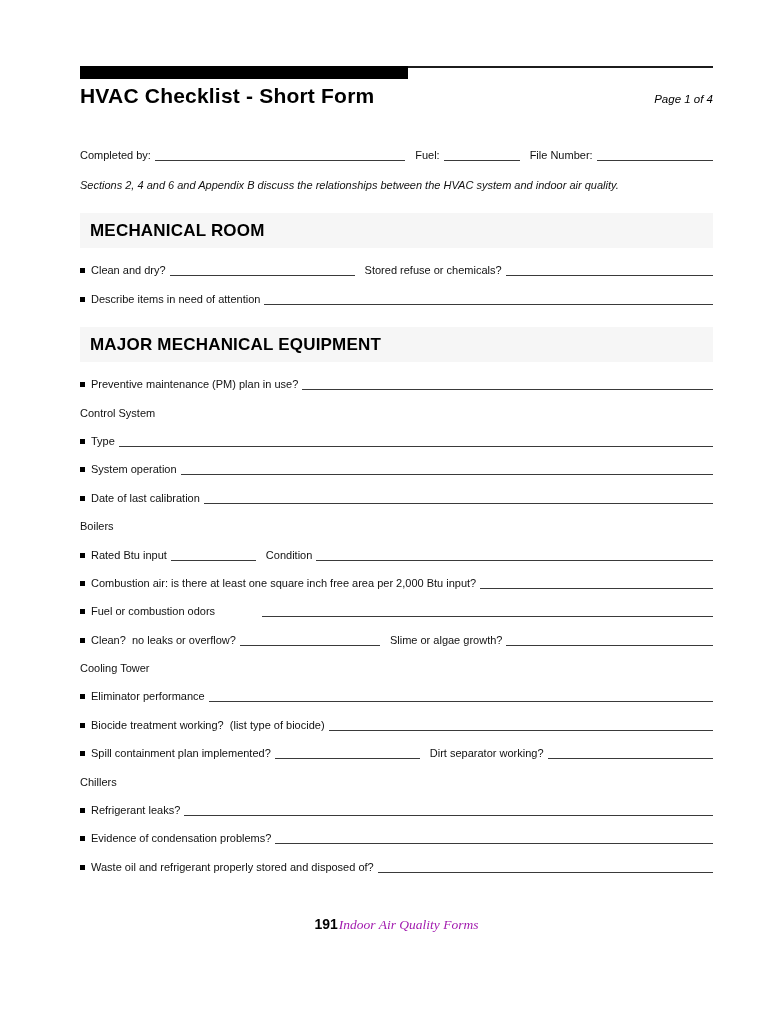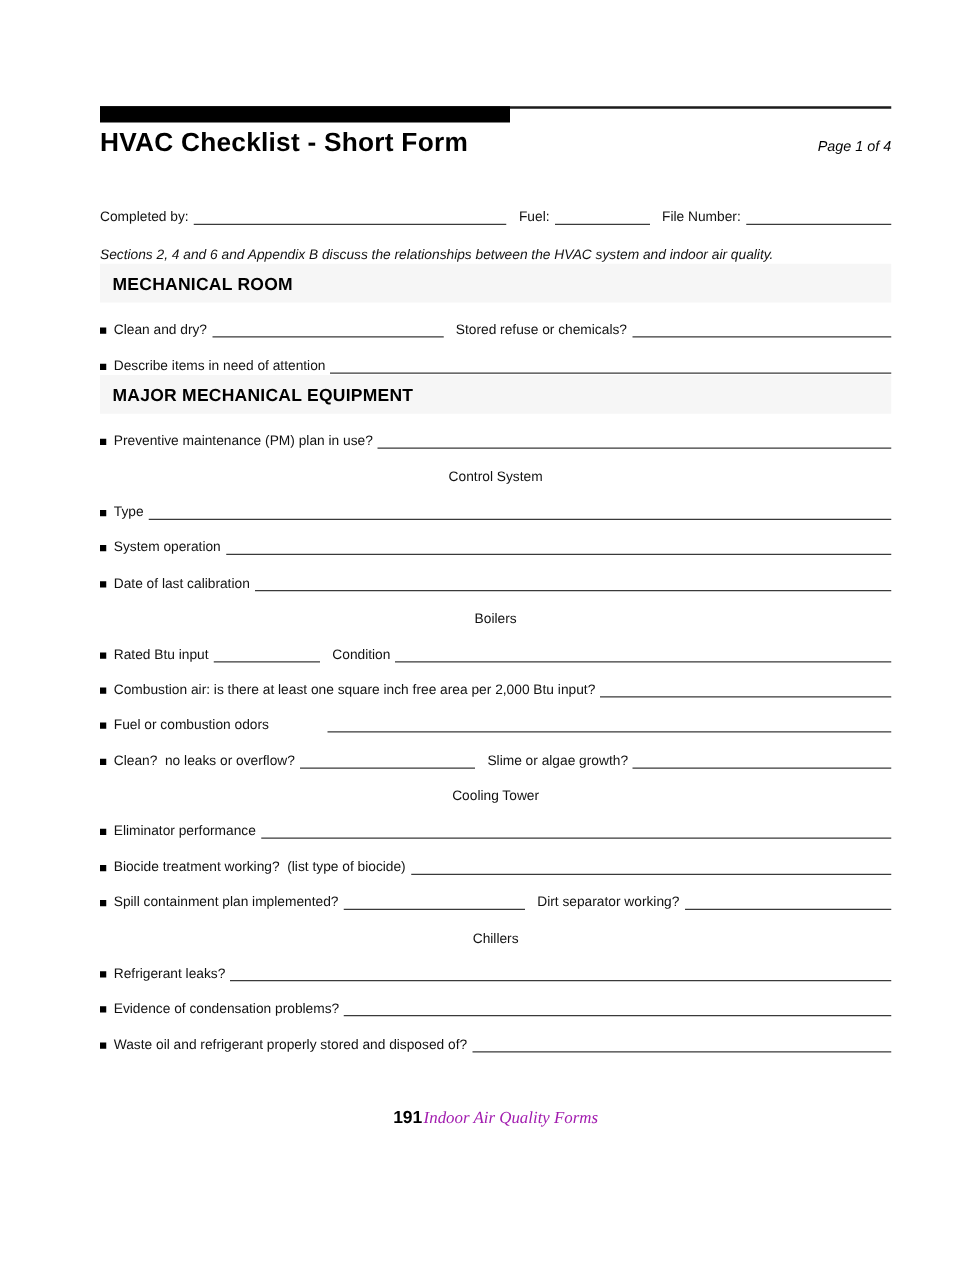--- a/index.html
+++ b/index.html
@@ -5,21 +5,21 @@
   * { margin: 0; padding: 0; box-sizing: border-box; }
   html, body { background: #ffffff; }
   body {
     width: 770px; height: 1024px; overflow: hidden;
     font-family: "Liberation Sans", "DejaVu Sans", sans-serif;
     color: #111;
   }
   .page {
     position: relative;
     width: 770px; height: 1024px;
-    padding: 85px 57px 0 80px;
+    padding: 66px 57px 0 80px;
     background: #fff;
   }
   
   .rule-bar { position: relative; height: 13px; }
   .rule-bar::before {
     content: ""; position: absolute; left: 0; right: 0; top: 0;
     height: 2px; background: #1c1c1c;
   }
   .bar { position: absolute; left: 0; top: 0; width: 328px; height: 13px; background: #000; }
 
@@ -33,32 +33,33 @@
   .label-follow { margin-left: 10px; }
   .line {
     height: 2px; margin-left: 4px;
     border-bottom: 1.2px solid #3a3a3a;
     align-self: flex-end; margin-bottom: 1px;
   }
   .bullet {
     width: 5px; height: 5px; background: #000;
     align-self: flex-end; margin-bottom: 4px; margin-right: 6px; flex: 0 0 auto;
   }
-  .subhead-row { height: 28.4px; justify-content: center; }
+  .subhead-row { height: 28.4px; }
   .subhead { line-height: 13px; }
 
   .info-rows { margin-top: 25px; }
   .info-rows .row { height: 29px; }
 
   .note { margin-top: 17px; font-size: 11px; font-style: italic; line-height: 13px; }
 
   .section-header {
+    margin-top: 21px;
     background: #f6f6f6;
     padding: 8px 10px 7px 10px;
-    font-size: 14px; font-weight: bold; letter-spacing: 0.2px; color: #000;
+    font-size: 17px; font-weight: bold; letter-spacing: 0.2px; color: #000;
   }
   .section-rows { margin-top: 1px; }
 
   .doc-footer {
     margin-top: 42px;
     display: flex; justify-content: center; align-items: baseline; gap: 1px;
   }
   .page-num { font-weight: bold; font-size: 14px; color: #000; }
   .footer-text { font-family: "Liberation Serif", "DejaVu Serif", serif; font-style: italic; font-size: 13.5px; color: #a21caf; }
 </style>

